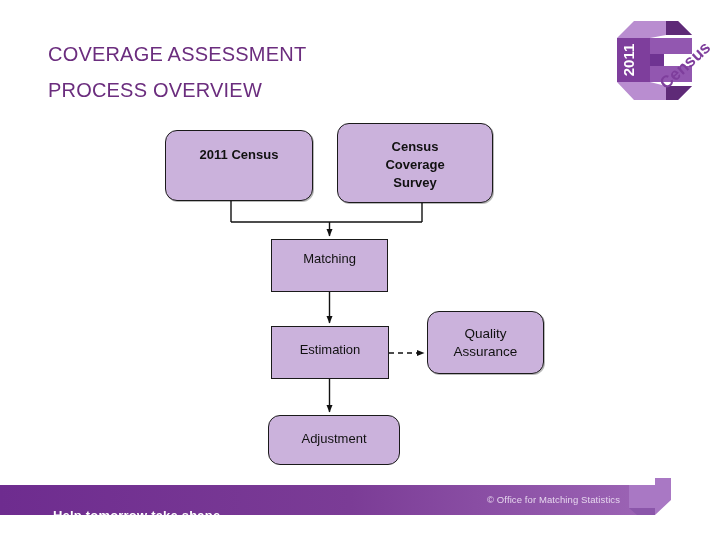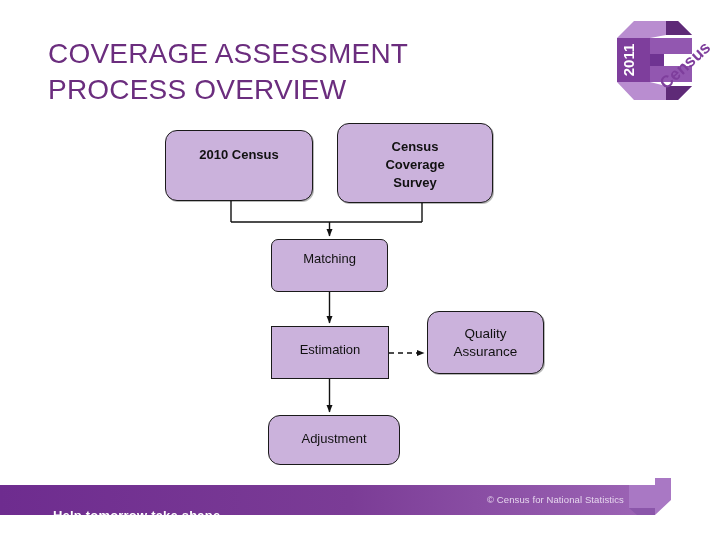--- a/index.html
+++ b/index.html
@@ -18,21 +18,21 @@
     overflow: hidden;
   }
 
   
   #title {
     position: absolute;
     left: 48px;
     top: 36px;
     width: 540px;
     color: #6B2D7E;
-    font-size: 28px;
+    font-size: 20px;
     line-height: 36px;
     letter-spacing: 0.2px;
     font-weight: 400;
     white-space: pre-line;
   }
 
   
   #logo {
     position: absolute;
     left: 600px;
@@ -80,21 +80,21 @@
     font-weight: bold;
   }
 
   
   #node-census      { left:165px; top:130px; width:148px; height:71px;  }
   #node-census .lbl { font-size: 13px; line-height: 17px; padding-top: 9px; }
 
   #node-ccs         { left:337px; top:123px; width:156px; height:80px; }
   #node-ccs .lbl    { font-size: 13px; line-height: 18px; padding-top: 8px; }
 
-  #node-matching      { left:271px; top:239px; width:117px; height:53px;border-radius:7px; }
+  #node-matching      { left:271px; top:239px; width:117px; height:53px; }
   #node-matching .lbl { font-size: 13px; line-height: 16px; padding-top: 5px; }
 
   #node-estimation      { left:271px; top:326px; width:118px; height:53px; }
   #node-estimation .lbl { font-size: 13px; line-height: 16px; padding-top: 9px; }
 
   #node-qa         { left:427px; top:311px; width:117px; height:63px; }
   #node-qa .lbl    { font-size: 13.5px; line-height: 18px; padding-top: 7px; }
 
   #node-adjustment      { left:268px; top:415px; width:132px; height:50px;border-radius:12px; }
   #node-adjustment .lbl { font-size: 13px; line-height: 16px; padding-top: 9px; }
@@ -188,21 +188,21 @@
       <path d="M329.5,222 L329.5,236" stroke="#111111" stroke-width="1.4" fill="none" marker-end="url(#arrow)"></path>
 
       <path d="M329.5,292 L329.5,323" stroke="#111111" stroke-width="1.4" fill="none" marker-end="url(#arrow)"></path>
 
       <path d="M389,353 L424,353" stroke="#111111" stroke-width="1.4" fill="none" stroke-dasharray="5,4" marker-end="url(#arrow)"></path>
 
       <path d="M329.5,379 L329.5,412" stroke="#111111" stroke-width="1.4" fill="none" marker-end="url(#arrow)"></path>
     </svg>
 
     <div class="node rounded bold" id="node-census">
-      <span class="lbl">2010 Census</span>
+      <span class="lbl">2011 Census</span>
     </div>
 
     <div class="node rounded bold" id="node-ccs">
       <span class="lbl">Census
 Coverage
 Survey</span>
     </div>
 
     <div class="node" id="node-matching">
       <span class="lbl">Matching</span>
@@ -217,21 +217,21 @@
 Assurance</span>
     </div>
 
     <div class="node" id="node-adjustment">
       <span class="lbl">Adjustment</span>
     </div>
   </div>
 
   <div id="footer">
     <div id="footer-tagline">Help tomorrow take shape</div>
-    <div id="footer-copyright">© Census for National Statistics</div>
+    <div id="footer-copyright">© Office for Matching Statistics</div>
   </div>
 
   <svg id="footer-fold" viewBox="0 0 56 44" xmlns="http://www.w3.org/2000/svg">
     <polygon points="0,7 26,7 26,0 42,0 42,22 26,37 26,30 0,30" fill="#A978C4"></polygon>
     <polygon points="0,30 26,30 26,37 8,37" fill="#8B56AA"></polygon>
   </svg>
 
 </div>
 
 </body></html>

